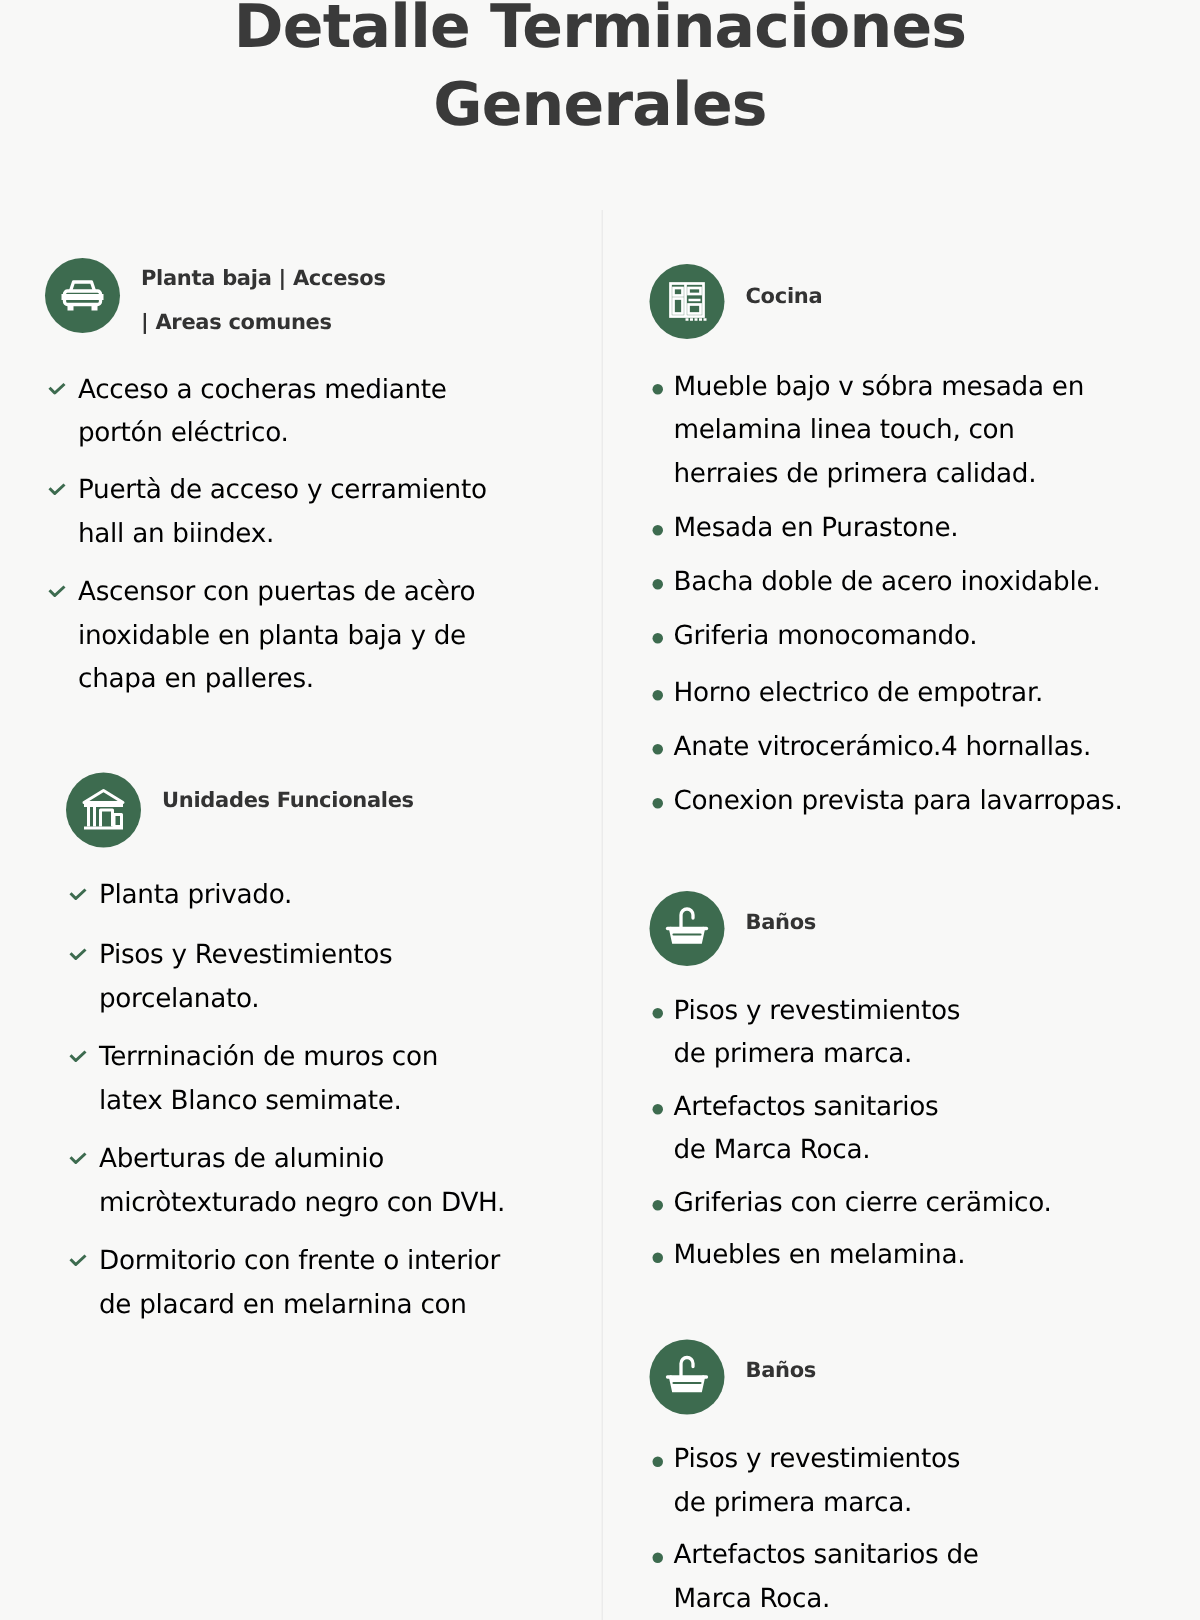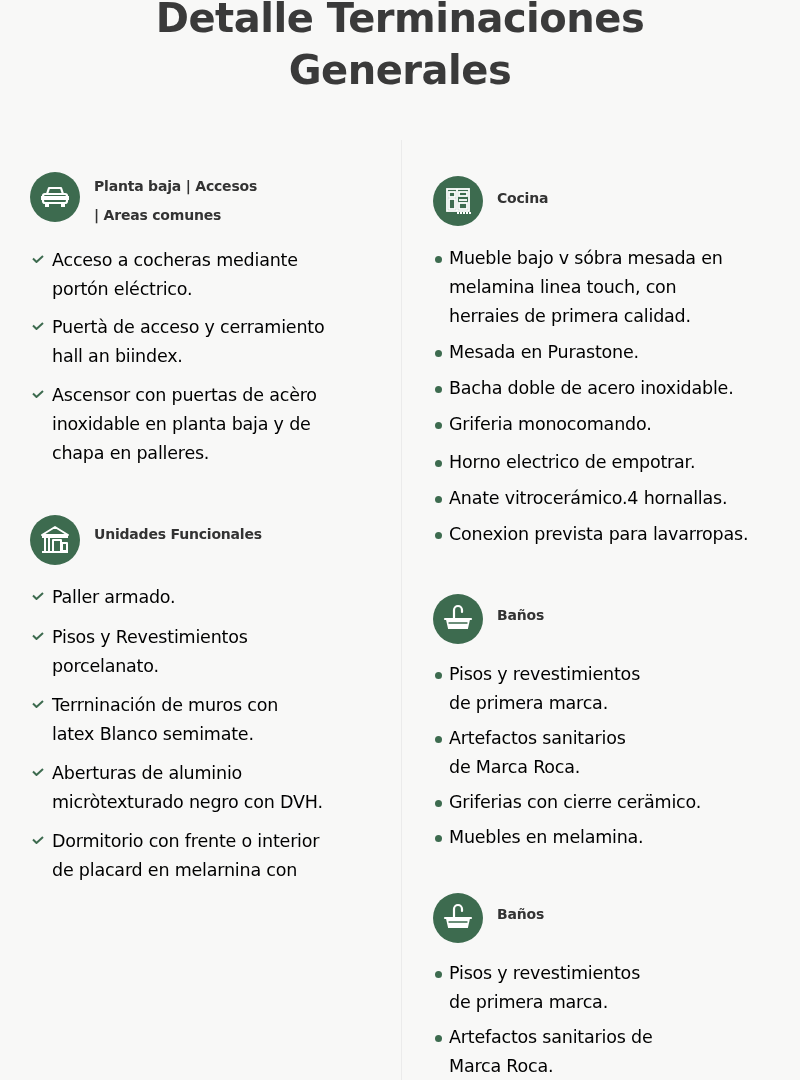--- a/index.html
+++ b/index.html
@@ -93,21 +93,21 @@
       <svg class="check" viewBox="0 0 12 8">
           <path d="M1 3.5 L4.5 7 L11 1" stroke="#3d6b4f" stroke-width="2" fill="none"></path>
         </svg>
       <div>Ascensor con puertas de acèro</div>
       <div>inoxidable en planta baja y de</div>
       <div>chapa en palleres.</div>
     </li>
   </ul>
 </div>
 
-<div class="section left" style="left:30px; top:515px; width:370px;">
+<div class="section left" style="left:44px; top:515px; width:370px;">
   <div class="sec-head">
     <div class="icon">
       <svg viewBox="0 0 34 34" fill="none" stroke="#fff" stroke-width="2" stroke-linejoin="round">
         <path d="M4 12 L17 4 L30 12 Z"></path>
         <line x1="4" y1="14" x2="30" y2="14"></line>
         <line x1="7" y1="14" x2="7" y2="28"></line>
         <line x1="11" y1="14" x2="11" y2="28"></line>
         <path d="M15 28 V17 H23 V28"></path>
         <rect x="24" y="20" width="5" height="8"></rect>
         <line x1="4" y1="29" x2="30" y2="29"></line>
@@ -115,21 +115,21 @@
     </div>
     <div class="sec-title" style="margin-top:5px;">
       <div>Unidades Funcionales</div>
     </div>
   </div>
   <ul style="margin-top:18px;">
     <li style="margin-bottom:11px;">
       <svg class="check" viewBox="0 0 12 8">
           <path d="M1 3.5 L4.5 7 L11 1" stroke="#3d6b4f" stroke-width="2" fill="none"></path>
         </svg>
-      <div>Paller armado.</div>
+      <div>Planta privado.</div>
     </li>
     <li style="margin-bottom:10px;">
       <svg class="check" viewBox="0 0 12 8">
           <path d="M1 3.5 L4.5 7 L11 1" stroke="#3d6b4f" stroke-width="2" fill="none"></path>
         </svg>
       <div>Pisos y Revestimientos</div>
       <div>porcelanato.</div>
     </li>
     <li style="margin-bottom:10px;">
       <svg class="check" viewBox="0 0 12 8">

